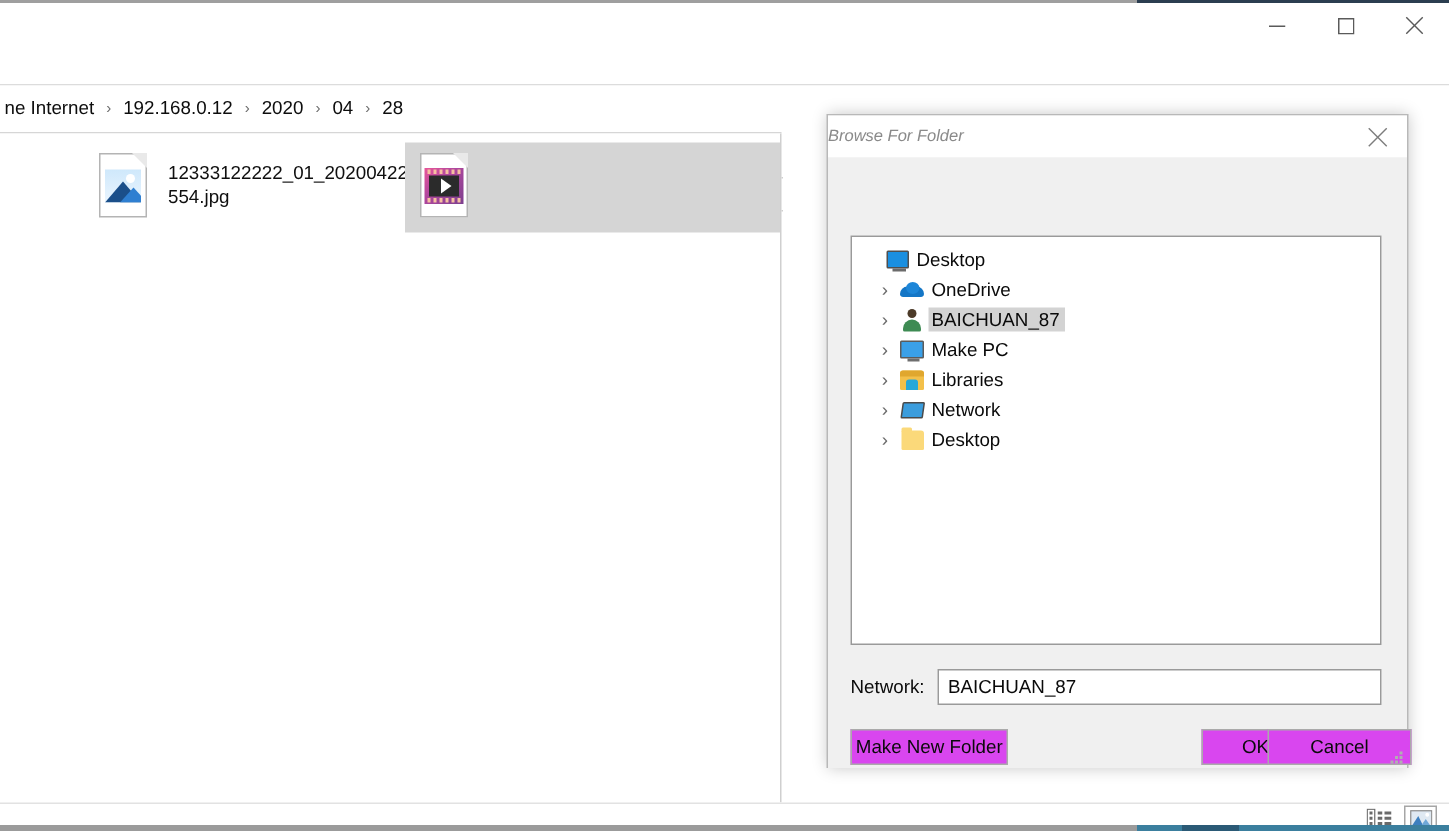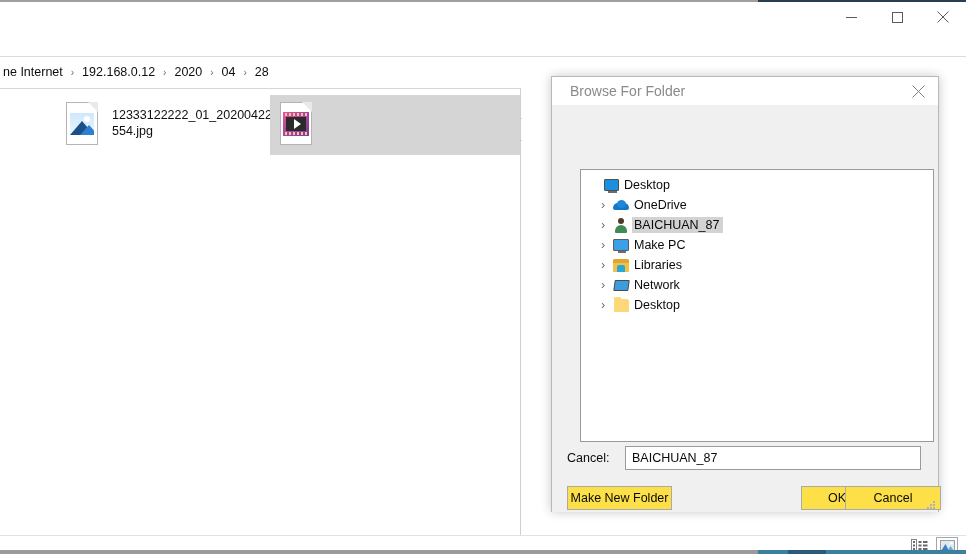--- a/index.html
+++ b/index.html
@@ -348,23 +348,24 @@
     box-shadow: 0 0 10px rgba(0,0,0,0.22);
   }
   .dlg-title-bar {
     position: absolute;
     left: 0; top: 0;
     width: 100%; height: 28px;
     background: #ffffff;
     display: flex; align-items: center;
   }
   .dlg-title {
-    font-size: 14px;
+    font-size: 11px;
     color: #8a8a8a;
-    padding-left: 18px;
+    padding-left: 0;
+    font-style: italic;
   }
   .dlg-close {
     position: absolute;
     right: 0; top: 0;
     width: 40px; height: 28px;
     display: flex; align-items: center; justify-content: center;
     color: #7d7d7d;
   }
   .dlg-body {
     position: absolute;
@@ -373,27 +374,26 @@
     background: #f0f0f0;
   }
   .dlg-prompt {
     position: absolute;
     left: 15px; top: 15px;
     font-size: 12.5px;
     color: #0a0a0a;
   }
   .tree-box {
     position: absolute;
-    left: 28px; top: 52px;
+    left: 15px; top: 52px;
     width: 354px; height: 273px;
     background: #ffffff;
     border: 1px solid #9a9a9a;
     overflow: hidden;
     padding-top: 5px;
-    margin-top: 12px;
   }
   .tree-row {
     height: 20px;
     display: flex; align-items: center;
     font-size: 12.5px;
     color: #0a0a0a;
     padding-left: 4px;
   }
   .tree-expander {
     width: 16px; height: 16px;
@@ -555,21 +555,21 @@
     color: #0a0a0a;
   }
   .dlg-buttons {
     position: absolute;
     left: 15px; top: 381px;
     width: 354px; height: 24px;
   }
   .dlg-btn {
     position: absolute;
     height: 24px;
-    background: #fde047;
+    background: #d946ef;
     border: 1px solid #aaaaaa;
     font-size: 12.5px;
     color: #0a0a0a;
     display: flex; align-items: center; justify-content: center;
   }
   .btn-newfolder { left: 0; width: 105px; }
   .btn-ok { left: 190px; width: 72px; margin-left: 44px; }
   .btn-cancel { left: 278px; width: 96px; }
   .resize-grip {
     position: absolute;
@@ -802,21 +802,21 @@
         <span class="tree-expander">›</span>
         <span class="tree-icon">
             <span class="ti-folder"></span>
           </span>
         <span class="tree-label">Desktop</span>
       </div>
 
     </div>
 
     <div class="folder-row">
-      <div class="folder-lbl">Cancel:</div>
+      <div class="folder-lbl">Network:</div>
       <div class="folder-input">BAICHUAN_87</div>
     </div>
 
     <div class="dlg-buttons">
       <div class="dlg-btn btn-newfolder">Make New Folder</div>
       <div class="dlg-btn btn-ok">OK</div>
       <div class="dlg-btn btn-cancel">Cancel</div>
     </div>
 
     <div class="resize-grip">

